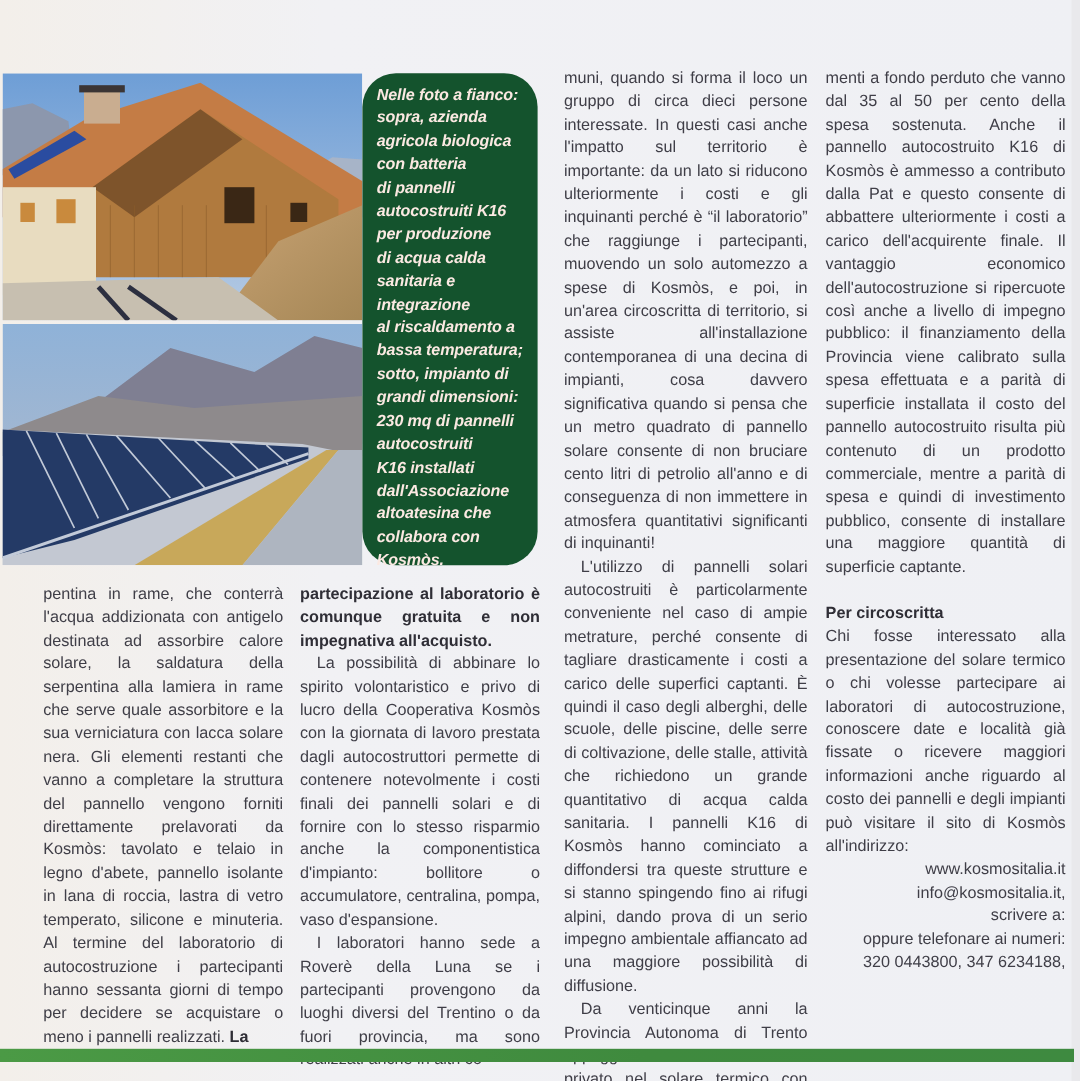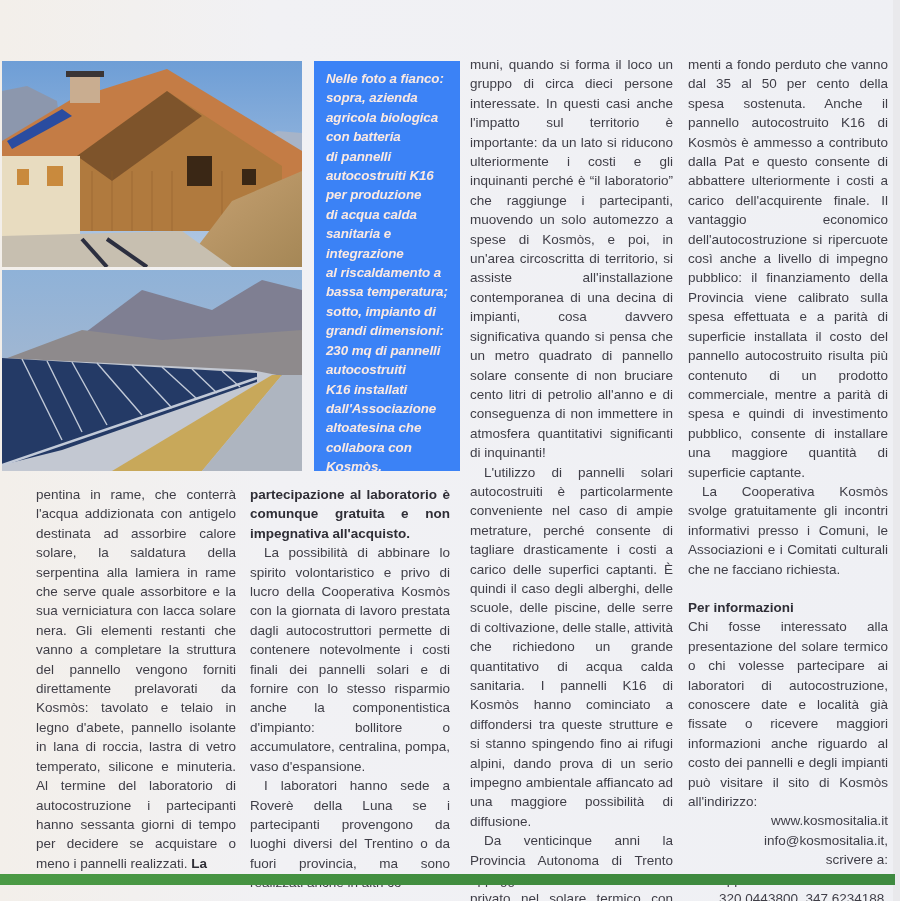--- a/index.html
+++ b/index.html
@@ -17,23 +17,23 @@
     position: absolute; left: 893px; top: 0; width: 7px; height: 901px;
     background: #e9e9ec;
   }
   
   .photo { position: absolute; overflow: hidden; }
   #photo-top { left: 2px; top: 61px; width: 300px; height: 206px; }
   #photo-bottom { left: 2px; top: 270px; width: 300px; height: 201px; }
   .photo svg { display: block; width: 100%; height: 100%; }
   
   .caption-box {
-    position: absolute; left: 314px; top: 61px; width: 146px; height: 410px;
-    background: #3b82f6;
-    box-sizing: border-box; padding: 8px 6px 0 12px;
+    position: absolute; left: 302px; top: 61px; width: 146px; height: 410px;
+    background: #14532d;
+    box-sizing: border-box; padding: 8px 6px 0 12px; border-radius: 28px;
   }
   .caption-text {
     color: #fbe9e2; font-style: italic; font-weight: bold;
     font-size: 13.4px; line-height: 19.4px; white-space: pre-line;
     letter-spacing: -0.1px;
   }
   
   .col {
     position: absolute; font-size: 13.5px; line-height: 19.4px;
     text-align: justify; color: #3f3e47;
@@ -164,22 +164,21 @@
 </div>
 
 <div class="col" id="col3">
   <p>muni, quando si forma il loco un gruppo di circa dieci persone interessate. In questi casi anche l'impatto sul territorio è importante: da un lato si riducono ulteriormente i costi e gli inquinanti perché è “il laboratorio” che raggiunge i partecipanti, muovendo un solo automezzo a spese di Kosmòs, e poi, in un'area circoscritta di territorio, si assiste all'installazione contemporanea di una decina di impianti, cosa davvero significativa quando si pensa che un metro quadrato di pannello solare consente di non bruciare cento litri di petrolio all'anno e di conseguenza di non immettere in atmosfera quantitativi significanti di inquinanti!</p>
   <p class="indent">L'utilizzo di pannelli solari autocostruiti è particolarmente conveniente nel caso di ampie metrature, perché consente di tagliare drasticamente i costi a carico delle superfici captanti. È quindi il caso degli alberghi, delle scuole, delle piscine, delle serre di coltivazione, delle stalle, attività che richiedono un grande quantitativo di acqua calda sanitaria. I pannelli K16 di Kosmòs hanno cominciato a diffondersi tra queste strutture e si stanno spingendo fino ai rifugi alpini, dando prova di un serio impegno ambientale affiancato ad una maggiore possibilità di diffusione.</p>
   <p class="indent">Da venticinque anni la Provincia Autonoma di Trento appoggia e stimola l'investimento privato nel solare termico con finanzia-</p>
 </div>
 
 <div class="col" id="col4">
   <p>menti a fondo perduto che vanno dal 35 al 50 per cento della spesa sostenuta. Anche il pannello autocostruito K16 di Kosmòs è ammesso a contributo dalla Pat e questo consente di abbattere ulteriormente i costi a carico dell'acquirente finale. Il vantaggio economico dell'autocostruzione si ripercuote così anche a livello di impegno pubblico: il finanziamento della Provincia viene calibrato sulla spesa effettuata e a parità di superficie installata il costo del pannello autocostruito risulta più contenuto di un prodotto commerciale, mentre a parità di spesa e quindi di investimento pubblico, consente di installare una maggiore quantità di superficie captante.</p>
-  <p class="indent">La Cooperativa Kosmòs svolge gratuitamente gli incontri informativi presso i Comuni, le Associazioni e i Comitati culturali che ne facciano richiesta.</p>
-  <p class="section-heading">Per informazioni</p>
+  <p class="section-heading">Per circoscritta</p>
   <p>Chi fosse interessato alla presentazione del solare termico o chi volesse partecipare ai laboratori di autocostruzione, conoscere date e località già fissate o ricevere maggiori informazioni anche riguardo al costo dei pannelli e degli impianti può visitare il sito di Kosmòs all'indirizzo:</p>
   <span class="contact-line">www.kosmositalia.it</span>
   <span class="contact-line">info@kosmositalia.it,</span>
   <span class="contact-line">scrivere a:</span>
   <span class="contact-line">oppure telefonare ai numeri:</span>
   <span class="contact-line">320 0443800, 347 6234188,</span>
 
 </div>
 
 <div class="green-bar"></div>

